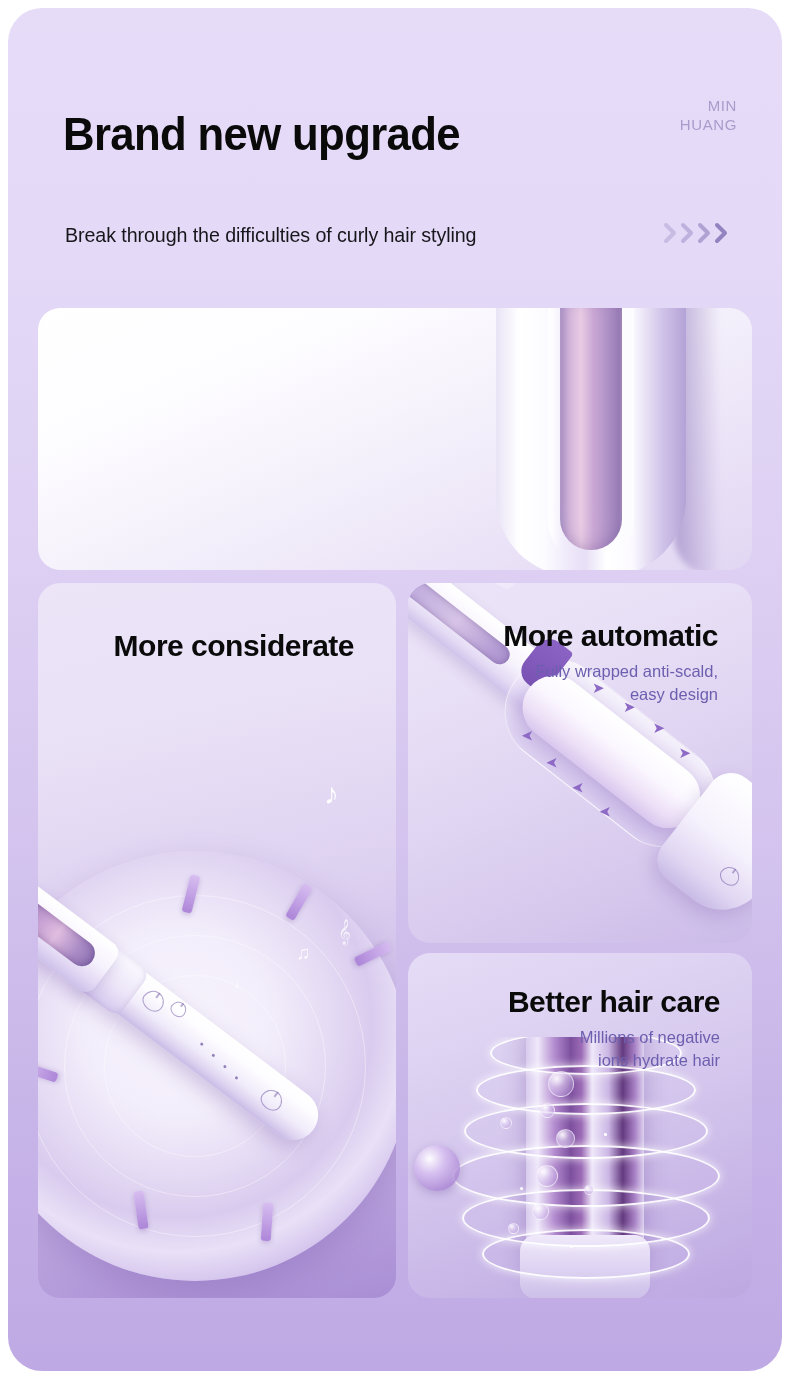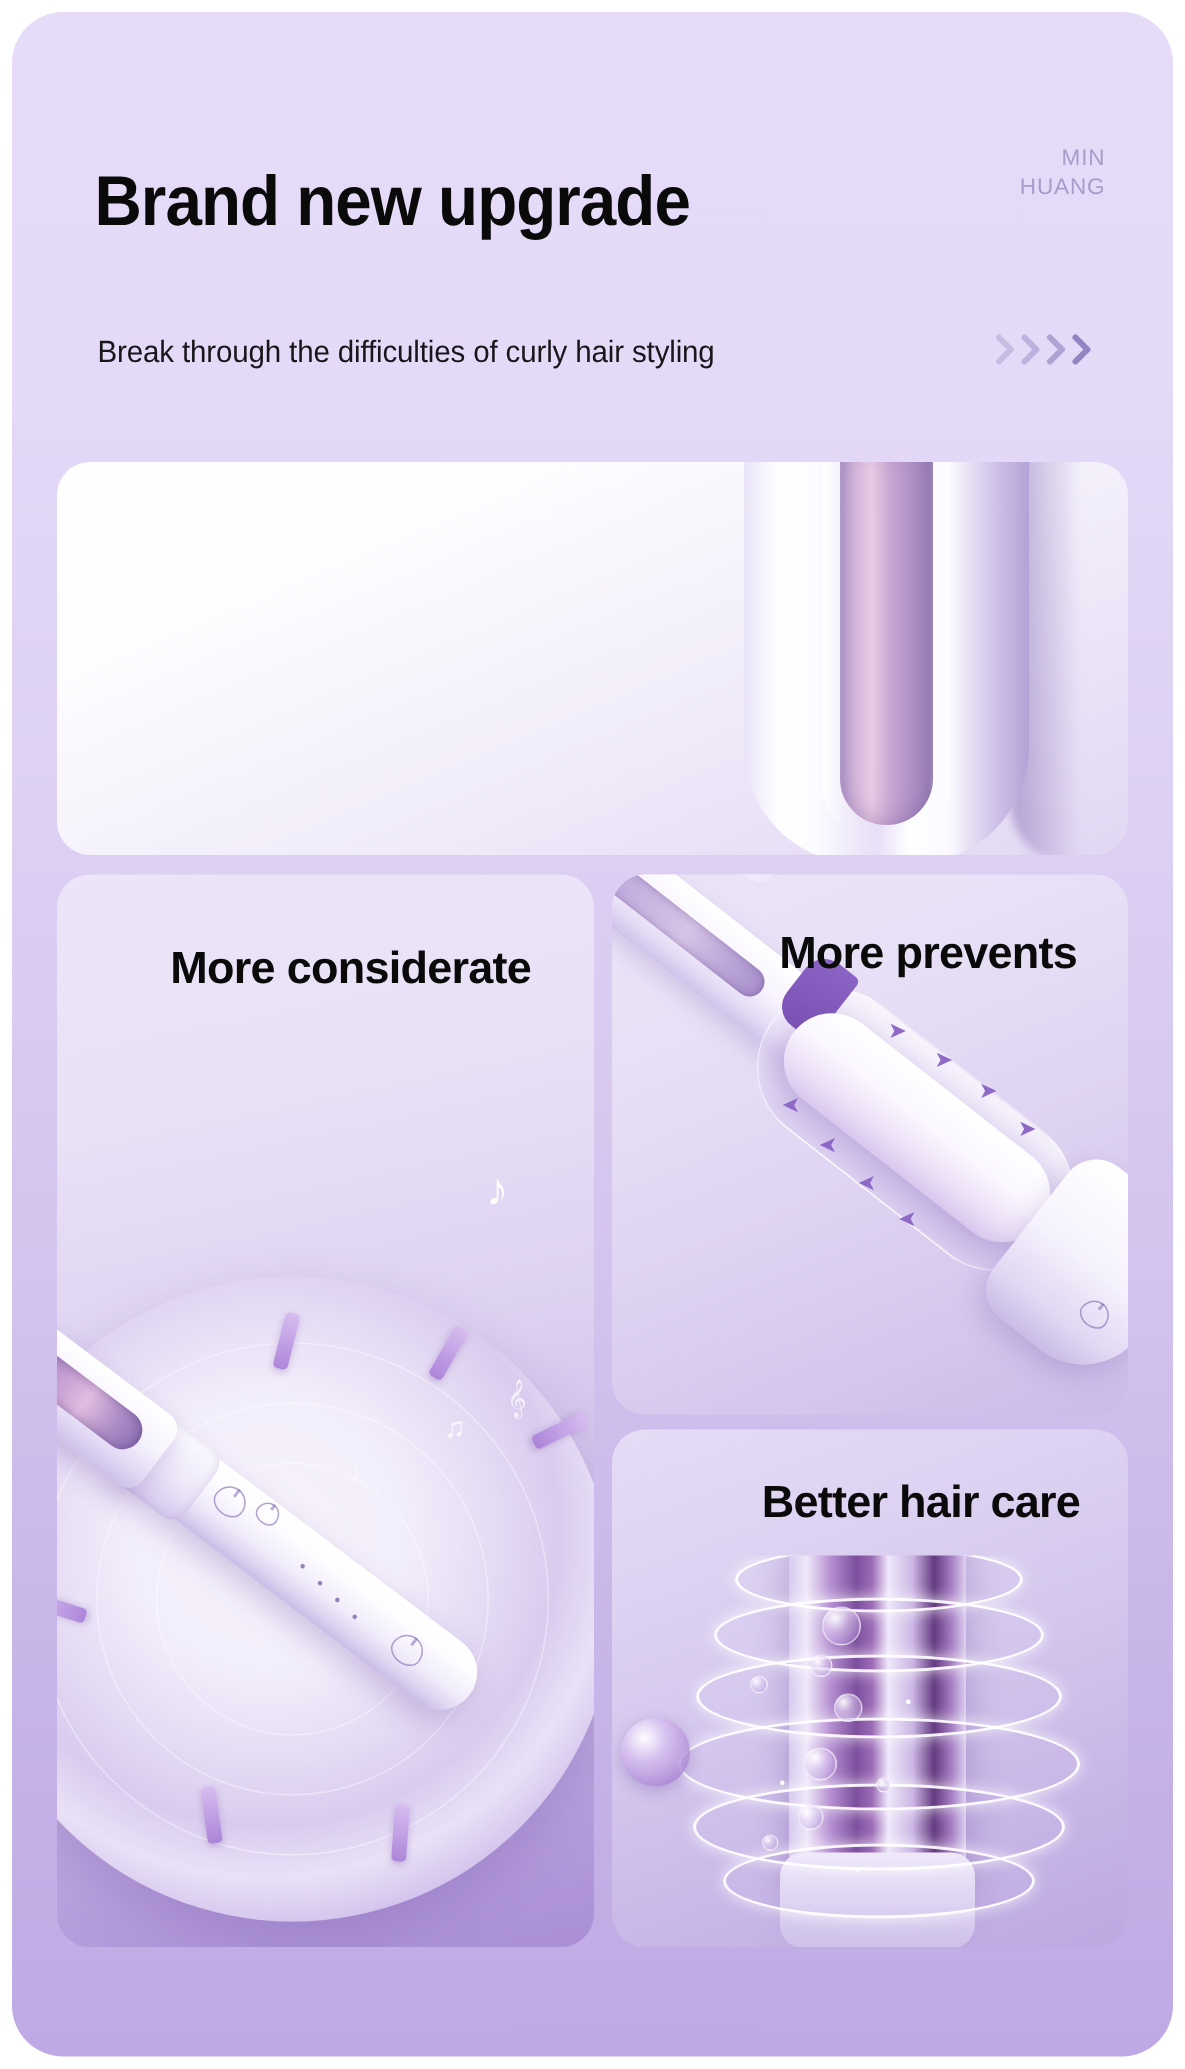--- a/index.html
+++ b/index.html
@@ -418,21 +418,23 @@
         <div class="arrow" style="left:248px; top:12px; transform:rotate(-38deg);">➤</div>
         <div class="arrow" style="left:284px; top:16px; transform:rotate(-38deg);">➤</div>
         <div class="arrow" style="left:150px; top:100px; transform:rotate(142deg);">➤</div>
         <div class="arrow" style="left:186px; top:106px; transform:rotate(142deg);">➤</div>
         <div class="arrow" style="left:222px; top:110px; transform:rotate(142deg);">➤</div>
         <div class="arrow" style="left:258px; top:112px; transform:rotate(142deg);">➤</div>
       </div>
     </div>
 
     <div class="card-head">
-      <div class="card-title">More prevents</div>
+      <div class="card-title">More automatic</div>
+      <div class="card-sub">Fully wrapped anti-scald,
+easy design</div>
     </div>
   </div>
 
   <div class="card" id="card-haircare">
 
     <div class="ionwrap">
       <div class="ion-barrel"></div>
       <div class="ion-cap"></div>
 
       <div class="ring" style="left:82px;  top:-6px;  width:192px; height:44px;"></div>
@@ -452,16 +454,18 @@
       <div class="bub" style="left:100px; top:186px; width:11px; height:11px;"></div>
       <div class="bub" style="left:176px; top:148px; width:10px; height:10px;"></div>
 
       <div class="spark" style="left:112px; top:150px; width:3px; height:3px;"></div>
       <div class="spark" style="left:196px; top:96px;  width:2.5px; height:2.5px;"></div>
       <div class="spark" style="left:162px; top:208px; width:3px; height:3px;"></div>
     </div>
 
     <div class="card-head">
       <div class="card-title">Better hair care</div>
+      <div class="card-sub">Millions of negative
+ions hydrate hair</div>
     </div>
   </div>
 
 </div>
 
 </body></html>

